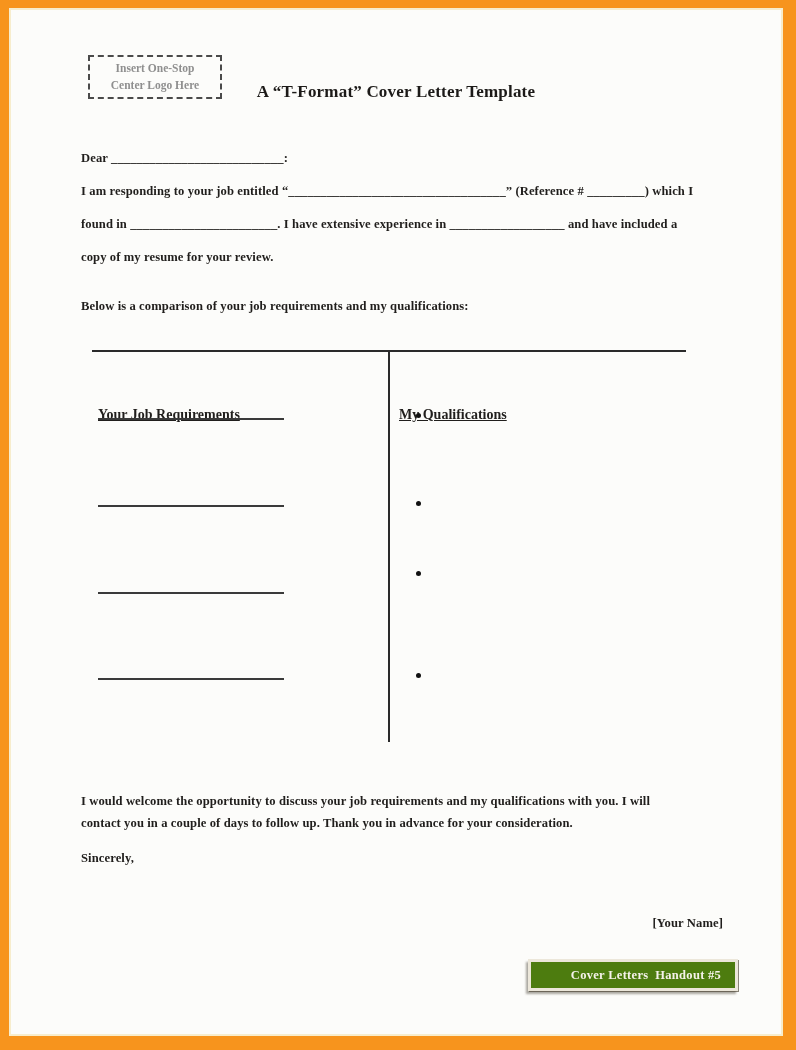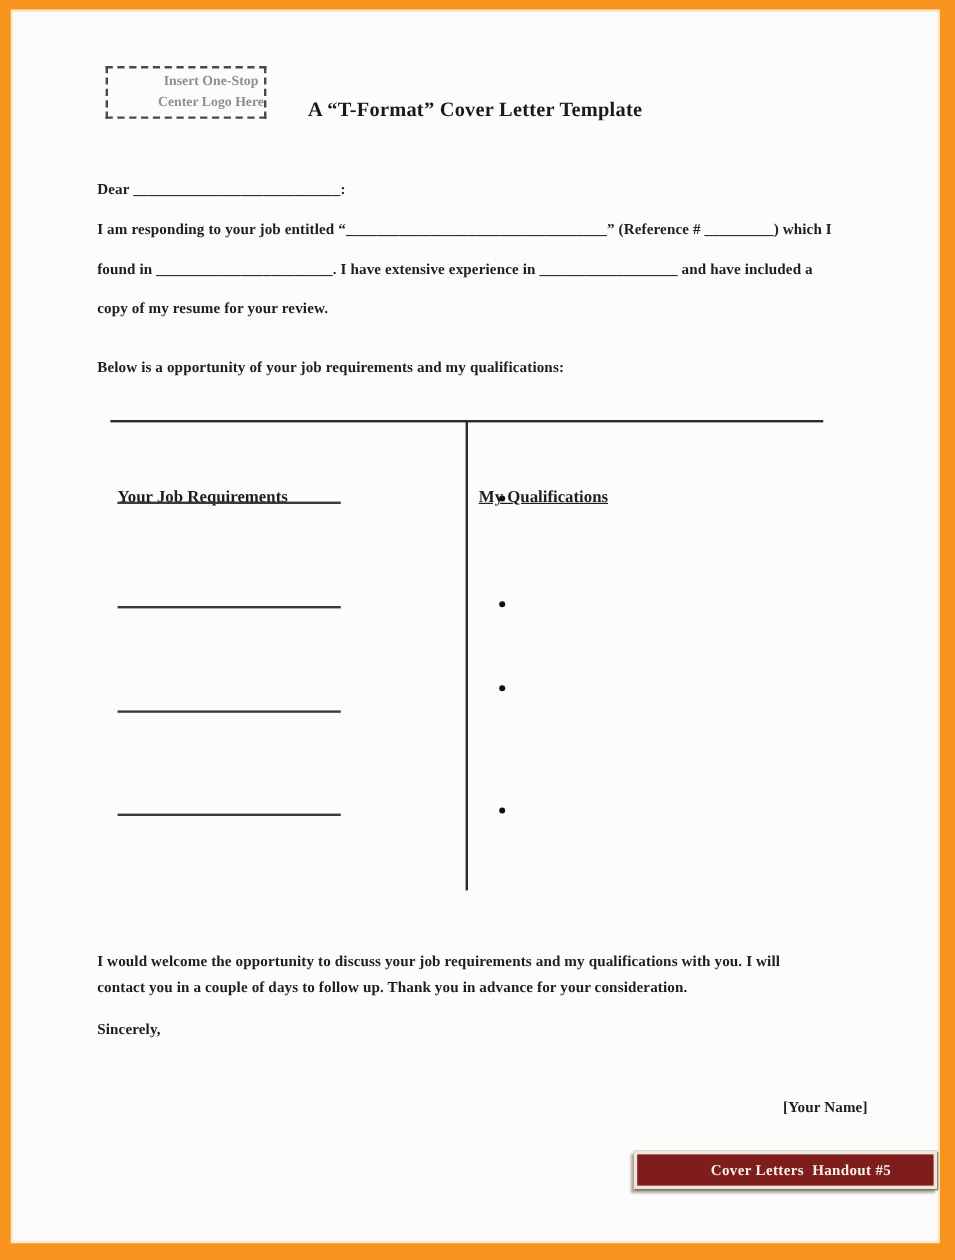--- a/index.html
+++ b/index.html
@@ -13,21 +13,21 @@
   .page{
     position:absolute;left:9px;top:8px;width:774px;height:1028px;
     background:#fcfcfa;
     box-shadow:inset 0 0 0 2px #f7edcd;
     box-sizing:border-box;
   }
   .abs{position:absolute;}
   .logo-box{
     left:79px;top:47px;width:134px;height:44px;
     border:2px dashed #4a4a4a;
-    display:flex;align-items:center;justify-content:flex-end;
+    display:flex;align-items:center;justify-content:center;
     box-sizing:border-box;
   }
   .logo-text{
     color:#8f8f8f;font-size:11.5px;line-height:1.45;
     text-align:center;white-space:pre-line;font-weight:600;
   }
   .title{
     left:0;right:0;top:74px;margin:0;text-align:center;
     font-size:17px;font-weight:700;color:#1c1a18;letter-spacing:.2px;
   }
@@ -47,22 +47,22 @@
   .lefthead{left:89px;top:356px;}
   .righthead{left:390px;top:356px;}
   .blank{left:89px;width:186px;height:0;border-top:2px solid #3a3a3a;}
   .b1{top:410px;} .b2{top:497px;} .b3{top:584px;} .b4{top:670px;}
   .dot{left:407px;width:5px;height:5px;border-radius:50%;background:#111;}
   .d1{top:405px;} .d2{top:493px;} .d3{top:563px;} .d4{top:665px;}
   .c1{top:786px;} .c2{top:808px;}
   .signoff{top:843px;}
   .signature{top:908px;text-align:right;}
   .badge{
-    left:519px;top:951px;width:253px;height:32px;
-    background:#7f1d1d;
+    left:519px;top:951px;width:210px;height:32px;
+    background:#4d7c0f;
     border:3px solid #ece7da;
     box-sizing:border-box;
     box-shadow:-2px 3px 2px rgba(70,64,52,.45), 1px 1px 0 #8a8578;
     display:flex;align-items:center;justify-content:center;
   }
   .badge-text{
     color:#f5f2ea;font-size:12.5px;font-weight:600;
     white-space:pre;padding-left:26px;letter-spacing:.3px;
   }
 </style>
@@ -77,21 +77,21 @@
 Center Logo Here</span>
     </div>
 
     <h1 class="abs title">A “T-Format” Cover Letter Template</h1>
 
     <div class="abs bodyline l1">Dear ___________________________:</div>
     <div class="abs bodyline l2">I am responding to your job entitled “__________________________________” (Reference # _________) which I</div>
     <div class="abs bodyline l3">found in _______________________.  I have extensive experience in __________________ and have included a</div>
     <div class="abs bodyline l4">copy of my resume for your review.</div>
 
-    <div class="abs bodyline leadin">Below is a opportunity of your job requirements and my qualifications:</div>
+    <div class="abs bodyline leadin">Below is a comparison of your job requirements and my qualifications:</div>
 
     <div class="abs hrule"></div>
     <div class="abs vrule"></div>
 
     <div class="abs colhead lefthead">Your Job Requirements</div>
     <div class="abs colhead righthead">My Qualifications</div>
 
     <div class="abs blank b1"></div>
     <div class="abs blank b2"></div>
     <div class="abs blank b3"></div>

